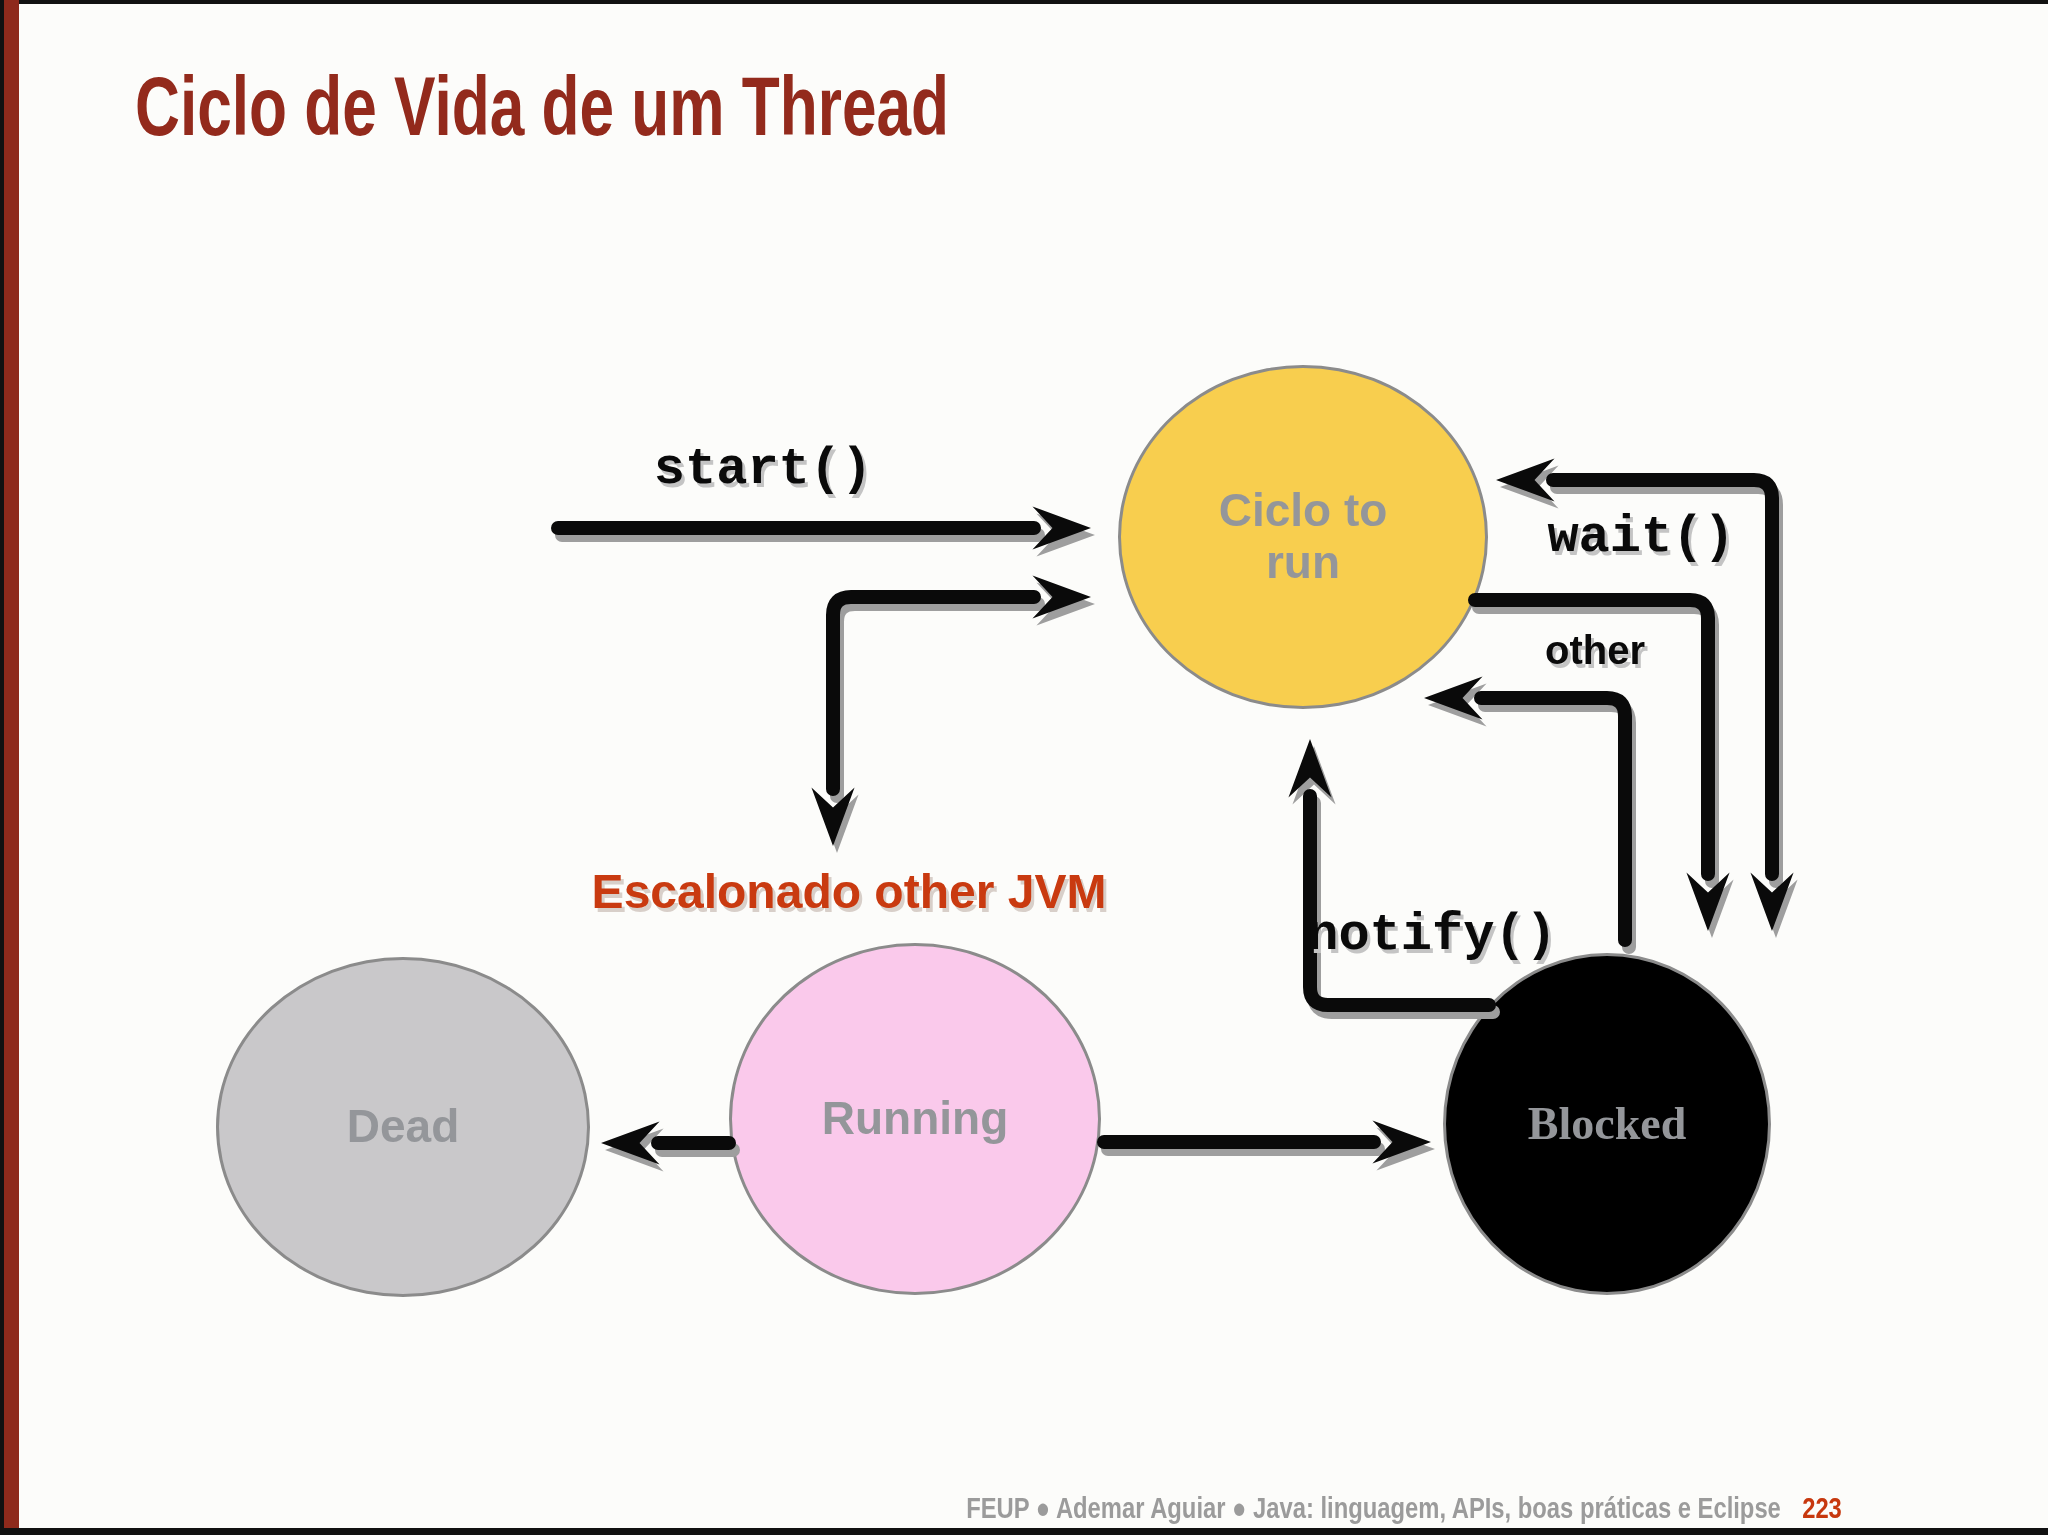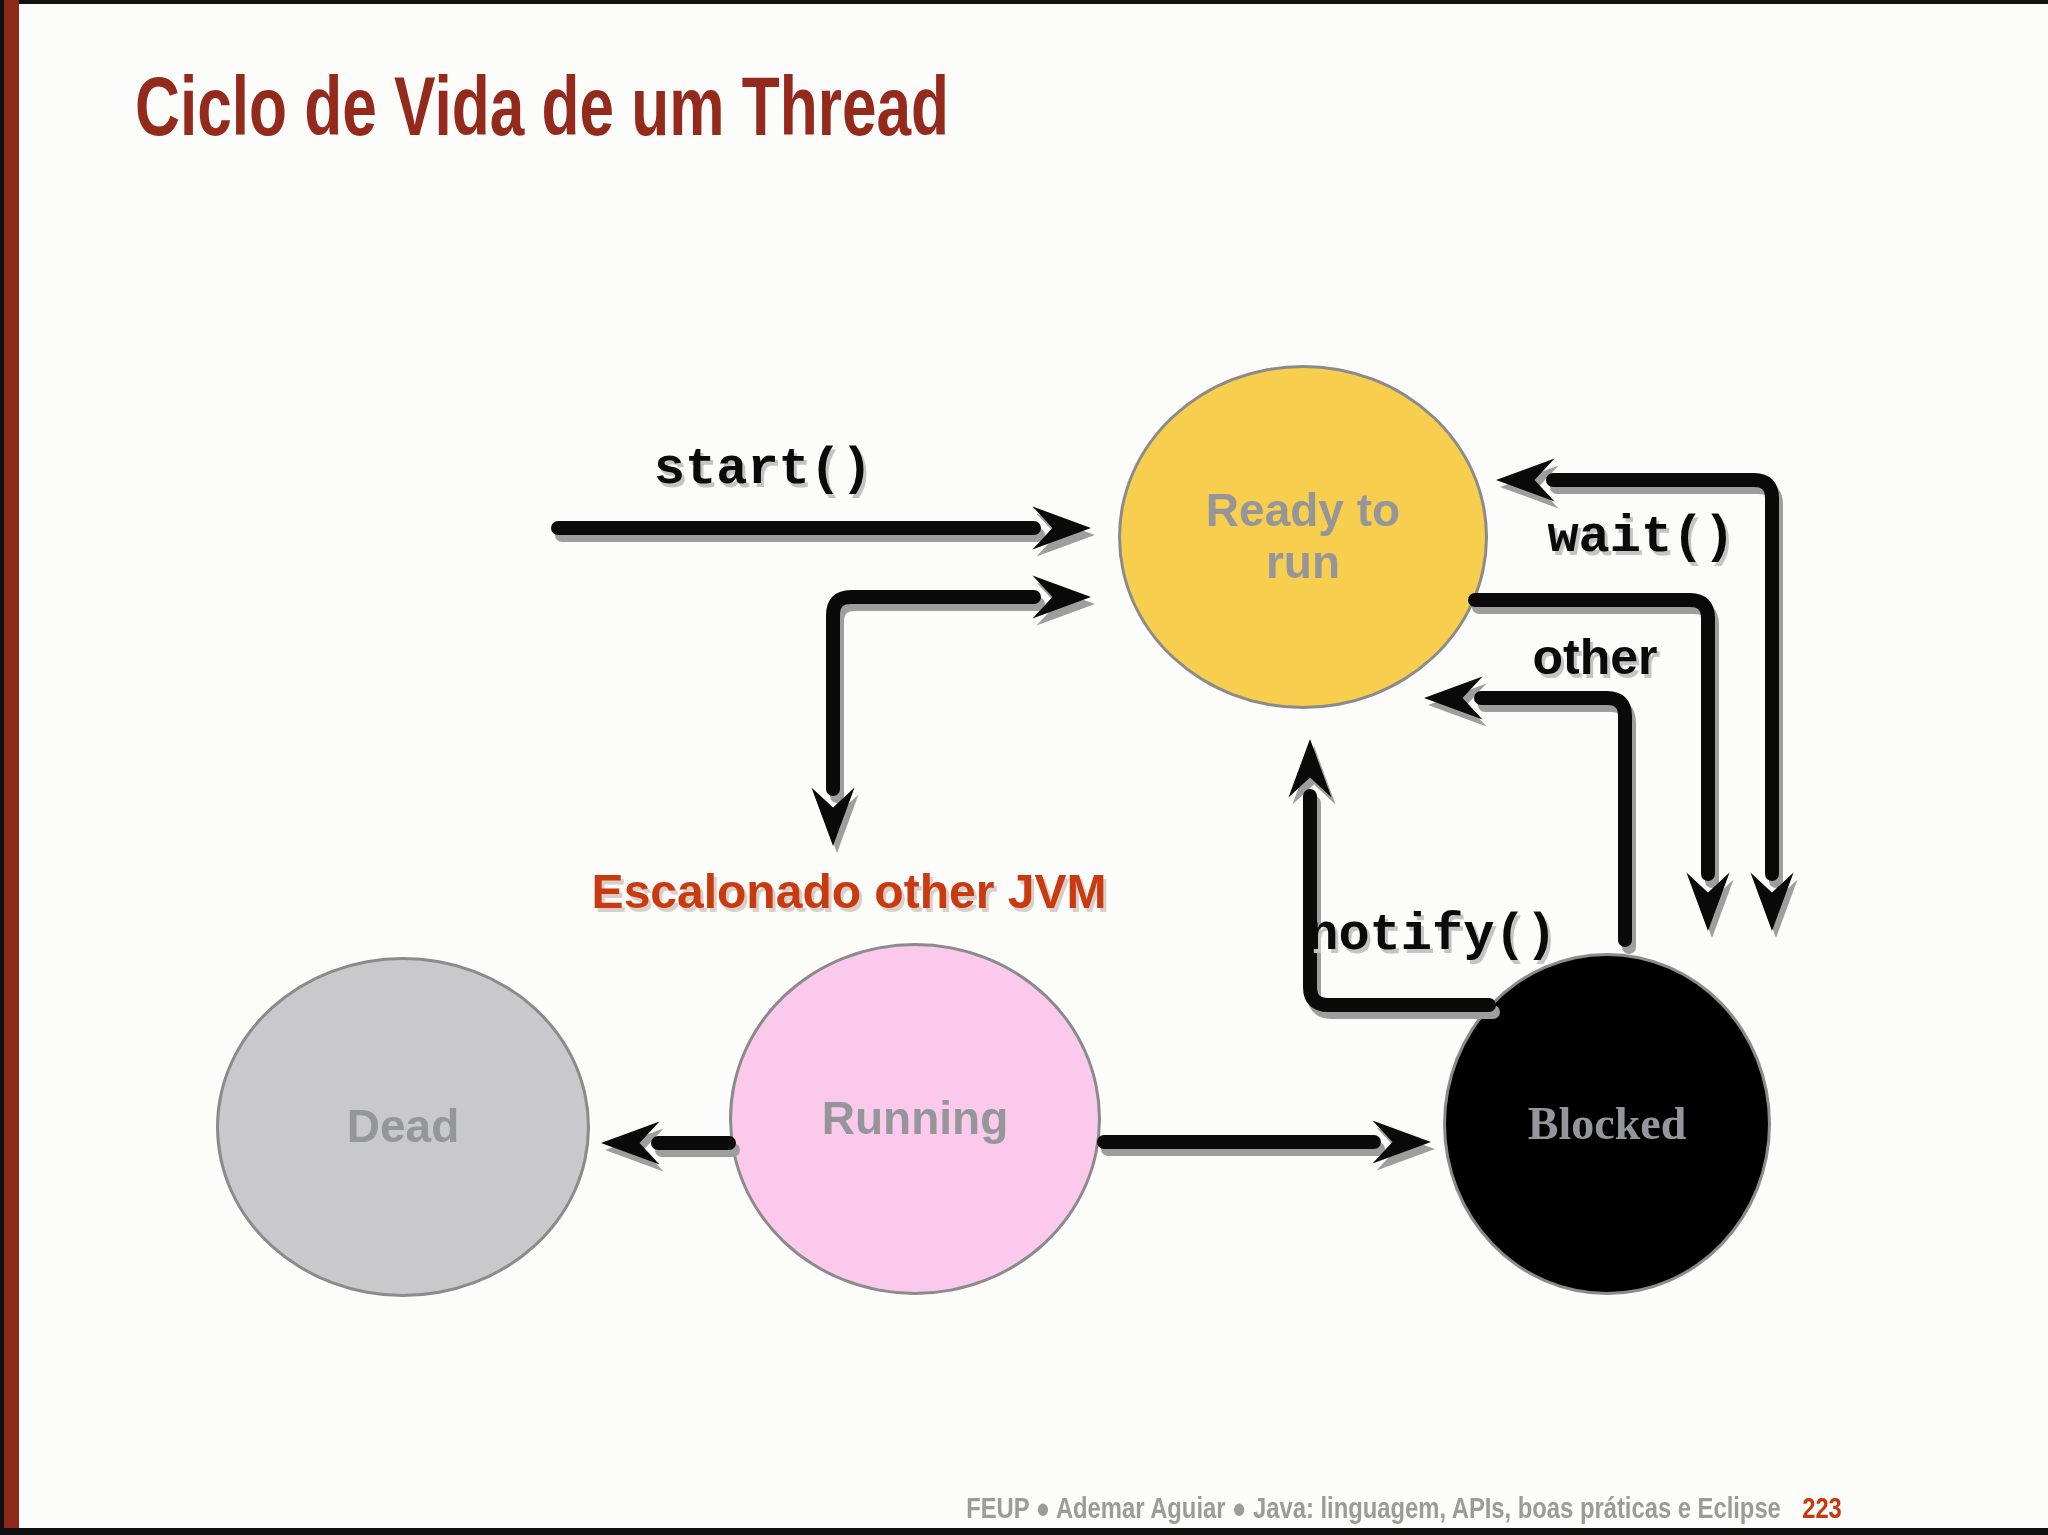--- a/index.html
+++ b/index.html
@@ -46,21 +46,21 @@
   
   .arrows{position:absolute;left:0;top:0;width:2048px;height:1535px;}
 
   
   .elabel{
     position:absolute;transform:translateX(-50%);
     white-space:nowrap;color:#0a0a0a;
     text-shadow:3px 4px 0 #c4c4c4;
   }
   .mono{font-family:"Liberation Mono","DejaVu Sans Mono",monospace;font-weight:700;font-size:52px;}
-  .sans{font-family:"Liberation Sans",sans-serif;font-weight:bold;font-size:50px;}
+  .sans{font-family:"Liberation Sans",sans-serif;font-weight:bold;font-size:40px;}
   .lbl-start{left:763px;top:440px;}
   .lbl-sleep{left:1677px;top:406px;}
   .lbl-wait{left:1641px;top:508px;}
   .lbl-other{left:1595px;top:628px;}
   .lbl-notify{left:1432px;top:906px;}
   .lbl-io{left:1237px;top:1163px;font-size:52px;}
   .lbl-sched{
     left:849px;top:864px;
     font-size:48px;color:#c93a10;
     text-shadow:3px 4px 0 #d8cfc9;
@@ -77,21 +77,21 @@
   .page-number{font-size:29px;font-weight:bold;color:#c7380e;}
 </style>
 </head>
 <body>
 
 <div class="slide">
 
   <h1 class="title">Ciclo de Vida de um Thread</h1>
 
   <div class="node node-ready">
-    <span class="node-label">Ready to run</span>
+    <span class="node-label">Ciclo to run</span>
   </div>
   <div class="node node-dead">
     <span class="node-label">Dead</span>
   </div>
   <div class="node node-running">
     <span class="node-label">Running</span>
   </div>
   <div class="node node-blocked">
     <span class="node-label">Blocked</span>
   </div>

